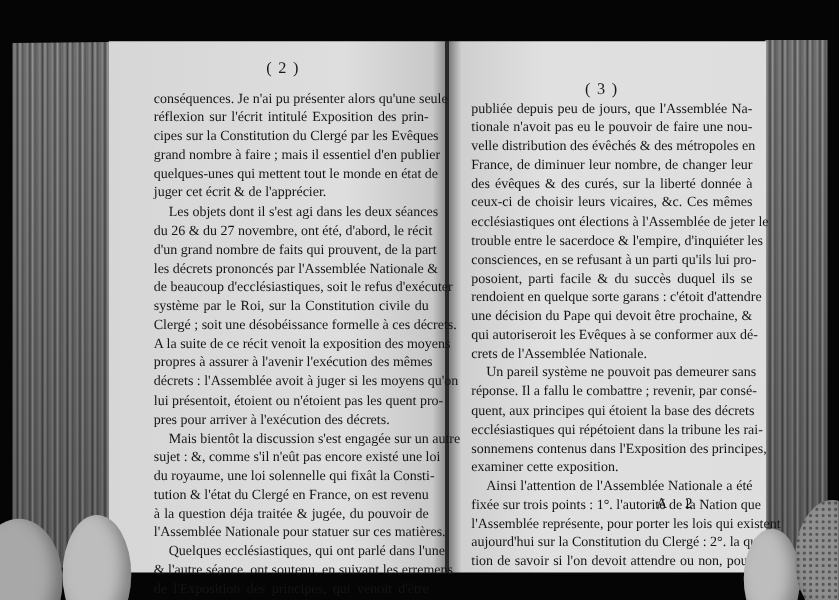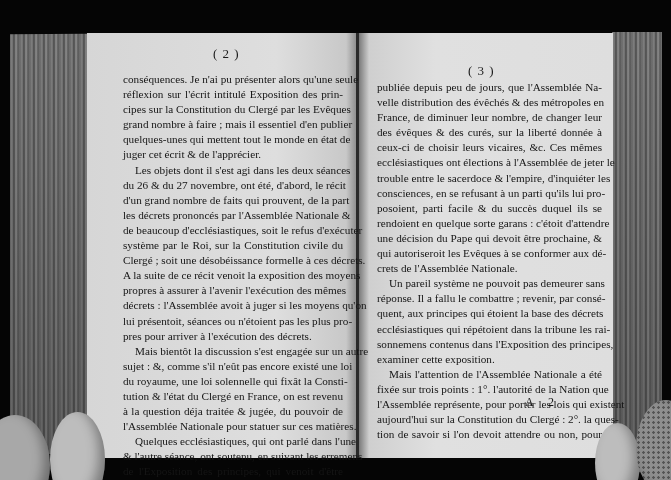--- a/index.html
+++ b/index.html
@@ -87,54 +87,55 @@
     <span class="line indent">Les objets dont il s'est agi dans les deux séances</span>
     <span class="line">du 26 &amp; du 27 novembre, ont été, d'abord, le récit</span>
     <span class="line">d'un grand nombre de faits qui prouvent, de la part</span>
     <span class="line">les décrets prononcés par l'Assemblée Nationale &amp;</span>
     <span class="line">de beaucoup d'ecclésiastiques, soit le refus d'exécuter</span>
     <span class="line">système par le Roi, sur la Constitution civile du</span>
     <span class="line">Clergé ; soit une désobéissance formelle à ces décrets.</span>
     <span class="line">A la suite de ce récit venoit la exposition des moyens</span>
     <span class="line">propres à assurer à l'avenir l'exécution des mêmes</span>
     <span class="line">décrets : l'Assemblée avoit à juger si les moyens qu'on</span>
-    <span class="line">lui présentoit, séances ou n'étoient pas les plus pro-</span>
+    <span class="line">lui présentoit, étoient ou n'étoient pas les quent pro-</span>
     <span class="line last">pres pour arriver à l'exécution des décrets.</span>
     <span class="line indent">Mais bientôt la discussion s'est engagée sur un autre</span>
     <span class="line">sujet : &amp;, comme s'il n'eût pas encore existé une loi</span>
     <span class="line">du royaume, une loi solennelle qui fixât la Consti-</span>
     <span class="line">tution &amp; l'état du Clergé en France, on est revenu</span>
     <span class="line">à la question déja traitée &amp; jugée, du pouvoir de</span>
     <span class="line last">l'Assemblée Nationale pour statuer sur ces matières.</span>
     <span class="line indent">Quelques ecclésiastiques, qui ont parlé dans l'une</span>
     <span class="line">&amp; l'autre séance, ont soutenu, en suivant les erremens</span>
     <span class="line">de l'Exposition des principes, qui venoit d'être</span>
   </div>
 
   <div class="text right">
     <span class="line">publiée depuis peu de jours, que l'Assemblée Na-</span>
+    <span class="line">tionale n'avoit pas eu le pouvoir de faire une nou-</span>
     <span class="line">velle distribution des évêchés &amp; des métropoles en</span>
     <span class="line">France, de diminuer leur nombre, de changer leur</span>
     <span class="line">des évêques &amp; des curés, sur la liberté donnée à</span>
     <span class="line">ceux-ci de choisir leurs vicaires, &amp;c. Ces mêmes</span>
     <span class="line">ecclésiastiques ont élections à l'Assemblée de jeter le</span>
     <span class="line">trouble entre le sacerdoce &amp; l'empire, d'inquiéter les</span>
     <span class="line">consciences, en se refusant à un parti qu'ils lui pro-</span>
     <span class="line">posoient, parti facile &amp; du succès duquel ils se</span>
     <span class="line">rendoient en quelque sorte garans : c'étoit d'attendre</span>
     <span class="line">une décision du Pape qui devoit être prochaine, &amp;</span>
     <span class="line">qui autoriseroit les Evêques à se conformer aux dé-</span>
     <span class="line last">crets de l'Assemblée Nationale.</span>
     <span class="line indent">Un pareil système ne pouvoit pas demeurer sans</span>
     <span class="line">réponse. Il a fallu le combattre ; revenir, par consé-</span>
     <span class="line">quent, aux principes qui étoient la base des décrets</span>
     <span class="line">ecclésiastiques qui répétoient dans la tribune les rai-</span>
     <span class="line">sonnemens contenus dans l'Exposition des principes,</span>
     <span class="line last">examiner cette exposition.</span>
-    <span class="line indent">Mais l'attention de l'Assemblée Nationale a été</span>
+    <span class="line indent">Ainsi l'attention de l'Assemblée Nationale a été</span>
     <span class="line">fixée sur trois points : 1°. l'autorité de la Nation que</span>
     <span class="line">l'Assemblée représente, pour porter les lois qui existent</span>
     <span class="line">aujourd'hui sur la Constitution du Clergé : 2°. la ques-</span>
     <span class="line">tion de savoir si l'on devoit attendre ou non, pour</span>
 
   </div>
 
   <div class="signature">A 2</div>
 
   <div class="finger l1"></div>

